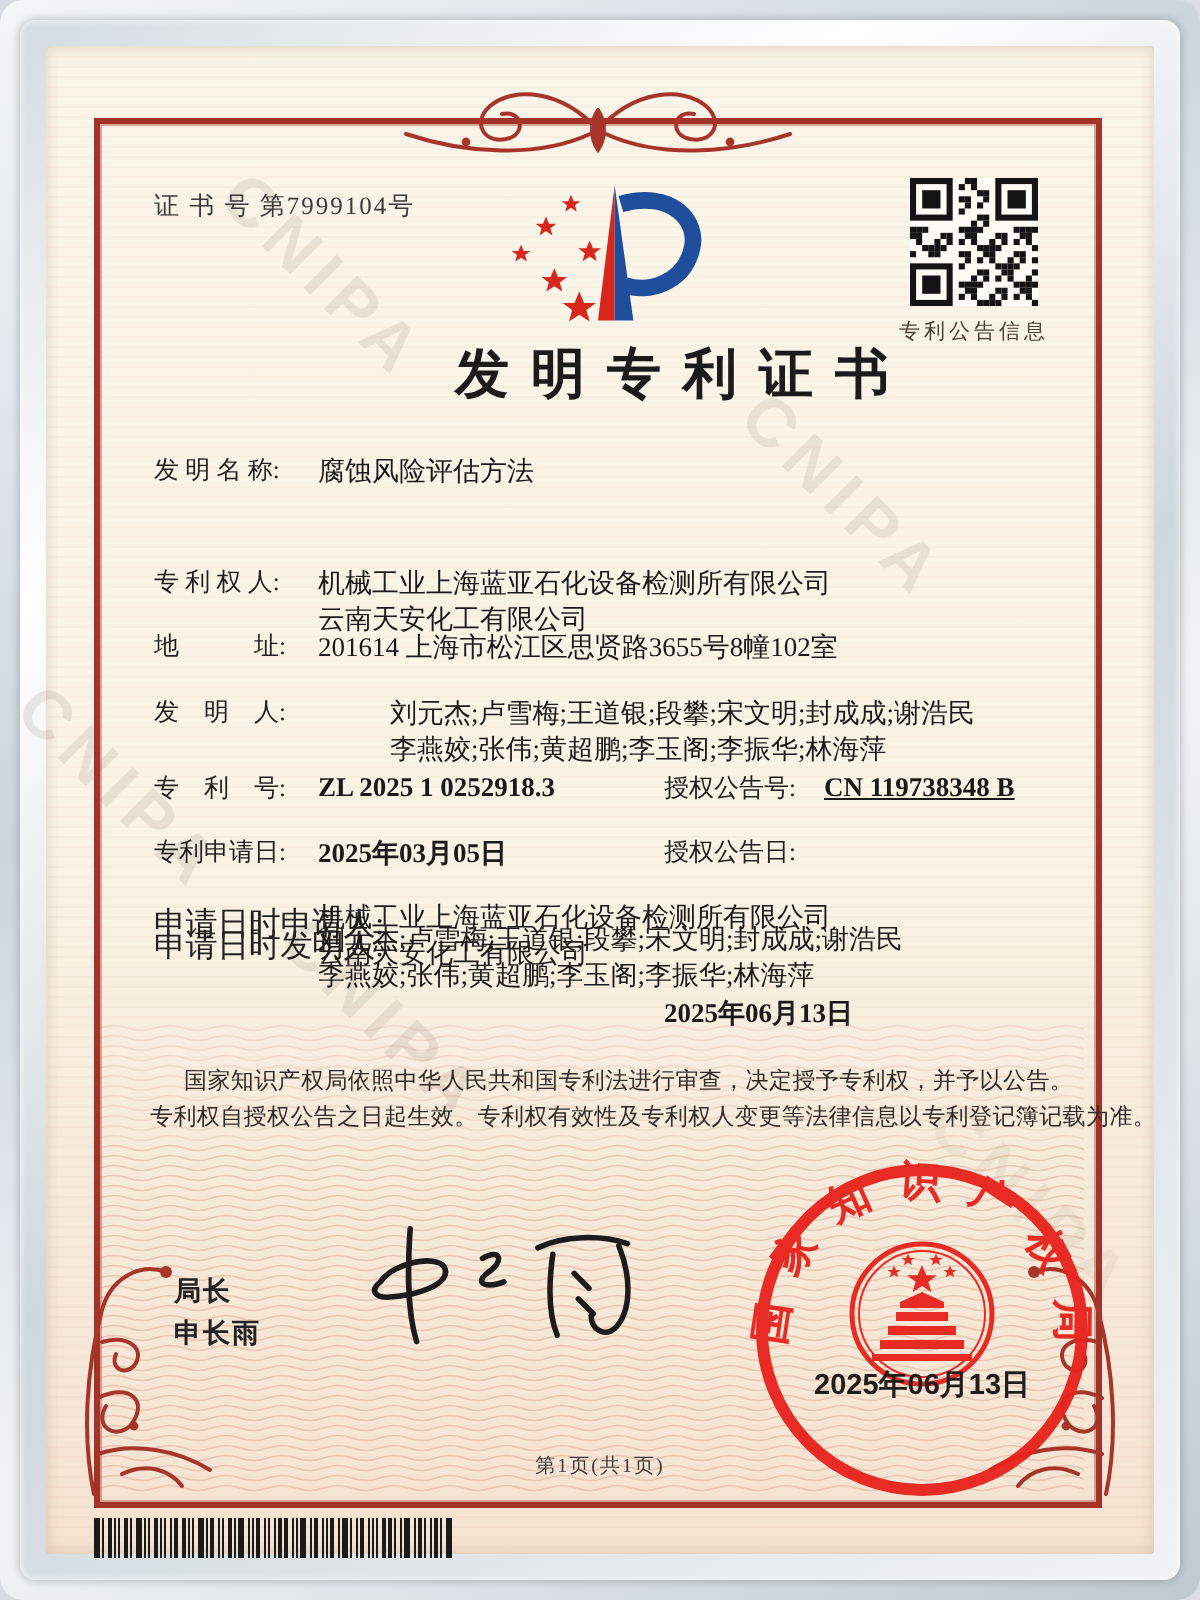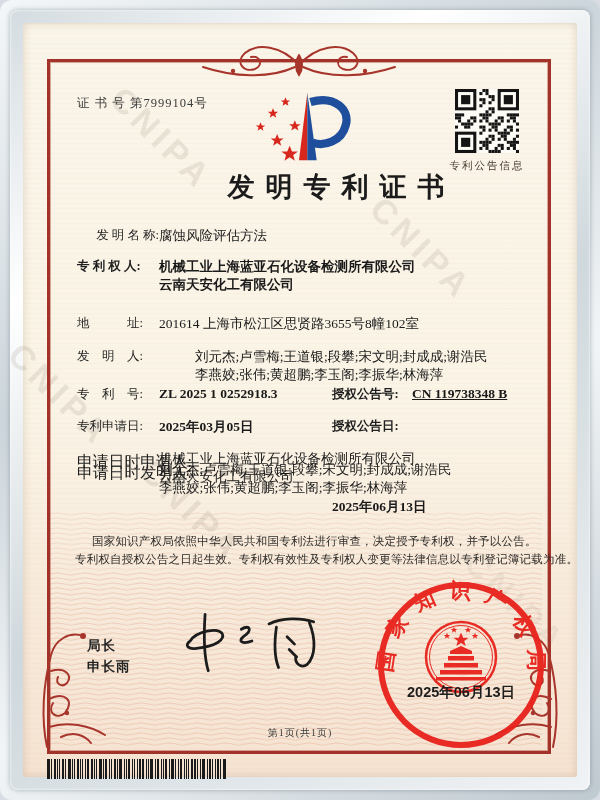--- a/index.html
+++ b/index.html
@@ -36,21 +36,21 @@
     font-size:10.5px;letter-spacing:2px;color:#4a3c32;}
   .title{position:absolute;left:0;top:146px;width:100%;text-align:center;
     font-size:27px;font-weight:bold;letter-spacing:11px;color:#1b1b1b;text-indent:11px;margin-left:36px;}
 
   .row{position:absolute;left:54px;display:flex;align-items:flex-start;color:#222;}
   .lbl{display:inline-block;width:82px;flex:0 0 82px;font-size:12.5px;white-space:pre;color:#1f1f1f;}
   .lbl.long{font-size:16px;letter-spacing:-0.2px;padding-top:2px;}
   .val{font-size:13.5px;white-space:nowrap;color:#1a1a1a;}
   .val div{line-height:17.5px;}
   .pair-r{position:absolute;left:309px;display:flex;color:#222;}
-  .pair-r .lbl{width:80px;flex:0 0 80px;font-weight:bold;}
+  .pair-r .lbl{width:80px;flex:0 0 80px;}
 
   .statement{position:absolute;left:52px;top:510px;width:456px;color:#2e2b28;
     font-size:11.5px;letter-spacing:0.2px;line-height:17.5px;font-weight:500;}
   .statement .ln{white-space:nowrap;}
   .statement .ln.first{text-indent:17px;}
 
   .sig-title{position:absolute;left:64px;top:614px;font-family:"Liberation Sans","DejaVu Sans",sans-serif;
     font-size:13.5px;font-weight:700;color:#222;letter-spacing:1px;}
   .sig-name{position:absolute;left:64px;top:635px;font-family:Liberation Sans, sans-serif;
     font-size:13.5px;font-weight:700;color:#222;letter-spacing:1px;}
@@ -302,26 +302,26 @@
           <rect x="36" y="60" width="3" height="3"></rect>
           <rect x="39" y="60" width="3" height="3"></rect>
           <rect x="42" y="60" width="3" height="3"></rect>
           <rect x="60" y="60" width="3" height="3"></rect>
         </g>
     </svg>
     <div class="qr-caption">专利公告信息</div>
 
     <div class="title">发明专利证书</div>
 
-    <div class="row" style="top:204px;text-align:right;">
+    <div class="row" style="top:204px;">
       <span class="lbl">发 明 名 称:</span>
       <span class="val">腐蚀风险评估方法</span>
     </div>
 
-    <div class="row" style="top:235px;font-weight:bold;">
+    <div class="row" style="top:260px;">
       <span class="lbl">专 利 权 人:</span>
       <span class="val">
         <div>机械工业上海蓝亚石化设备检测所有限公司</div>
         <div>云南天安化工有限公司</div>
       </span>
     </div>
 
     <div class="row" style="top:292px;">
       <span class="lbl">地　　　址:</span>
       <span class="val">201614 上海市松江区思贤路3655号8幢102室</span>

